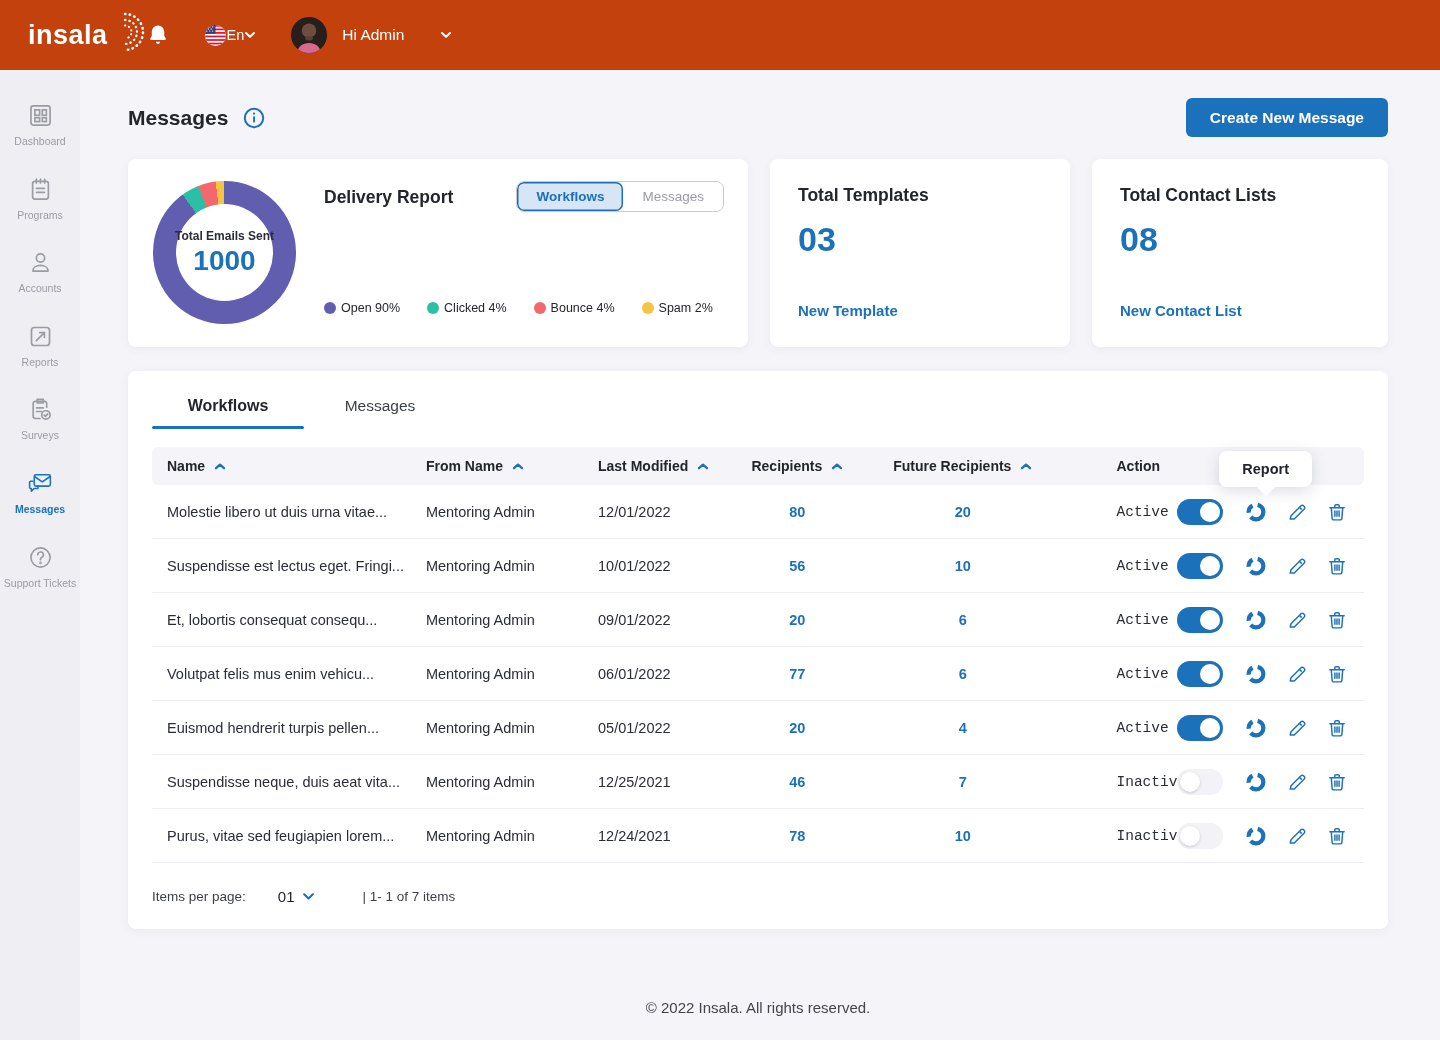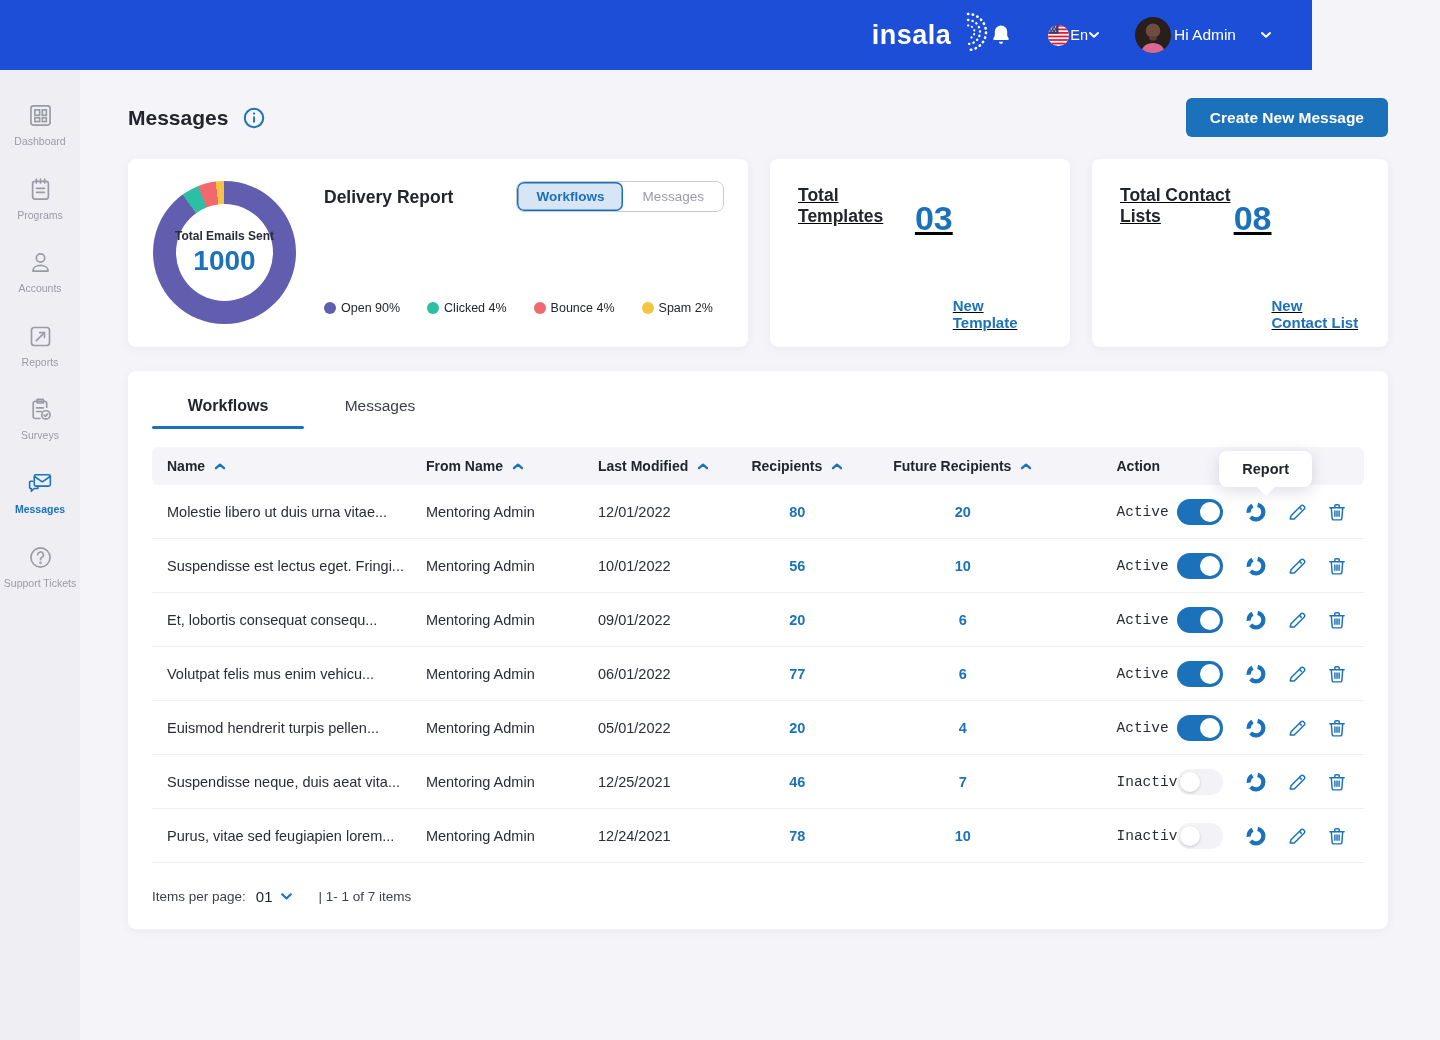--- a/index.html
+++ b/index.html
@@ -1,28 +1,28 @@
 <!DOCTYPE html>
 <html><head>
 <meta charset="utf-8">
 <style>
   * { margin:0; padding:0; box-sizing:border-box; }
   html,body { width:1440px; height:1040px; font-family:"Liberation Sans", sans-serif; background:#F5F5F9; overflow:hidden; }
 
   
-  .navbar { position:fixed; top:0; left:0; width:1312px; height:70px; background:#1d4ed8; display:flex; align-items:center; justify-content:flex-end; padding:0 40px 0 28px; z-index:50; }
+  .navbar { position:fixed; top:0; left:0; width:1440px; height:70px; background:#c2410c; display:flex; align-items:center; justify-content:flex-start; padding:0 40px 0 28px; z-index:50; }
   .brand { display:flex; align-items:center; color:#fff; }
   .brand-text { font-size:27px; font-weight:bold; letter-spacing:.5px; }
   .brand-swirl { margin-left:-4px; margin-top:-6px; }
   .nav-right { display:flex; align-items:center; gap:34px; }
   .bell { width:24px; height:24px; color:#fff; cursor:pointer; }
   .lang { display:flex; align-items:center; color:#fff; font-size:14.5px; cursor:pointer; }
   .flag { width:23px; height:23px; border-radius:50%; overflow:hidden; }
   .chev { width:12px; height:8px; color:#fff; }
-  .user { display:flex; align-items:center; gap:2px; color:#fff; font-size:15.5px; cursor:pointer; }
+  .user { display:flex; align-items:center; gap:14px; color:#fff; font-size:15.5px; cursor:pointer; }
   .avatar { width:38px; height:38px; border-radius:50%; overflow:hidden; }
   .user-chev { margin-left:22px; }
 
   
   .sidebar { position:fixed; top:70px; left:0; width:80px; height:970px; background:#EFEFF3; padding-top:22px; display:flex; flex-direction:column; align-items:center; gap:8px; }
   .side-item { width:80px; display:flex; flex-direction:column; align-items:center; gap:6px; padding:10px 0; color:#9B9BA5; cursor:pointer; }
   .side-item .s-ico { width:27px; height:27px; }
   .side-item .s-lbl { font-size:10.5px; text-align:center; line-height:1.2; }
   .side-item.is-active { color:#1B71BA; }
   .side-item.is-active .s-lbl { font-weight:bold; }
@@ -50,21 +50,21 @@
   .delivery-title { font-size:17.5px; font-weight:bold; color:#22252c; margin-top:6px; }
   .seg { display:flex; border:1px solid #C9C9D4; border-radius:8px; overflow:hidden; height:31px; }
   .seg-btn { display:flex; align-items:center; justify-content:center; padding:0 19px; font-size:13.5px; color:#9B9BA5; background:#fff; cursor:pointer; border:none; font-family:inherit; }
   .seg-btn.is-active { background:#D7E5F4; color:#1B71BA; font-weight:bold; box-shadow:inset 0 0 0 1.5px #1B71BA; border-radius:7px; }
   .legend { display:flex; gap:27px; margin-top:auto; margin-bottom:10px; }
   .legend-item { display:flex; align-items:center; gap:5px; }
   .legend-dot { width:12px; height:12px; border-radius:50%; }
   .legend-txt { font-size:12.5px; color:#23252b; }
 
   
-  .stat { width:300px; height:188px; padding:26px 28px 16px; display:flex; flex-direction:row;text-decoration:underline; }
+  .stat { width:300px; height:188px; padding:26px 28px 28px; display:flex; flex-direction:column; }
   .stat:last-child { width:296px; }
   .stat-title { font-size:17.5px; font-weight:bold; color:#22252c; }
   .stat-value { font-size:34px; font-weight:bold; color:#1B71BA; margin-top:14px; }
   .stat-link { margin-top:auto; font-size:15px; font-weight:bold; color:#1B71BA; cursor:pointer; text-decoration:none; }
 
   
   .table-card { position:relative; width:1260px; padding:26px 24px 0; margin-bottom:0; }
   .tabs { display:flex; }
   .tab { width:152px; text-align:center; padding-bottom:14px; font-size:15.5px; color:#3c3f47; cursor:pointer; position:relative; }
   .tab.is-active { font-weight:bold; color:#22252c; font-size:16px; }
@@ -93,21 +93,21 @@
   .act-ico.report { margin-left:22px; }
   .act-ico.edit { margin-left:19px; }
   .act-ico.del { margin-left:18px; }
 
   
   .tooltip { position:absolute; top:80px; right:76px; background:#fff; border-radius:8px; box-shadow:0 4px 16px rgba(30,40,80,.16); padding:10px 23px; font-size:14.5px; font-weight:bold; color:#22252c; z-index:10; }
   .tooltip::after { content:""; position:absolute; left:50%; transform:translateX(-50%); bottom:-9px; border:10px solid transparent; border-top-color:#fff; border-bottom:none; }
 
   
   .pager { display:flex; align-items:center; height:66px; font-size:13.5px; color:#3c3f47; }
-  .pager-left { display:flex; align-items:center; gap:2px; }
+  .pager-left { display:flex; align-items:center; gap:24px; }
   .ipp-val { font-size:15px; color:#22252c; margin-left:8px; display:flex; align-items:center; gap:7px; cursor:pointer; }
   .ipp-chev { width:13px; height:9px; color:#1B71BA; }
   .range { margin-left:24px; }
   .pager-right { margin-left:auto; display:flex; align-items:center; }
   .pages-lbl { margin-right:20px; }
   .pg-btn { display:flex; align-items:center; justify-content:center; gap:4px; width:46px; height:34px; border-left:1px solid #ECECF1; color:#1B71BA; font-weight:bold; font-size:14.5px; cursor:pointer; }
   .pg-btn:last-child { border-right:1px solid #ECECF1; border-right:none; }
   .pg-arrow { width:10px; height:14px; }
   .pg-chev { width:11px; height:8px; }
   .footer-txt { font-size:15px; color:#43434d; }
@@ -533,14 +533,17 @@
           <span>01</span>
           <svg class="ipp-chev">
               <use href="#i-chev-down"></use>
             </svg>
         </span>
         <span class="range">| 1- 1 of 7 items</span>
       </div>
     </div>
   </section>
 
+  <footer class="main-footer">
+    <span class="footer-txt">© 2022 Insala. All rights reserved.</span>
+  </footer>
 
 </main>
 
 </body></html>

